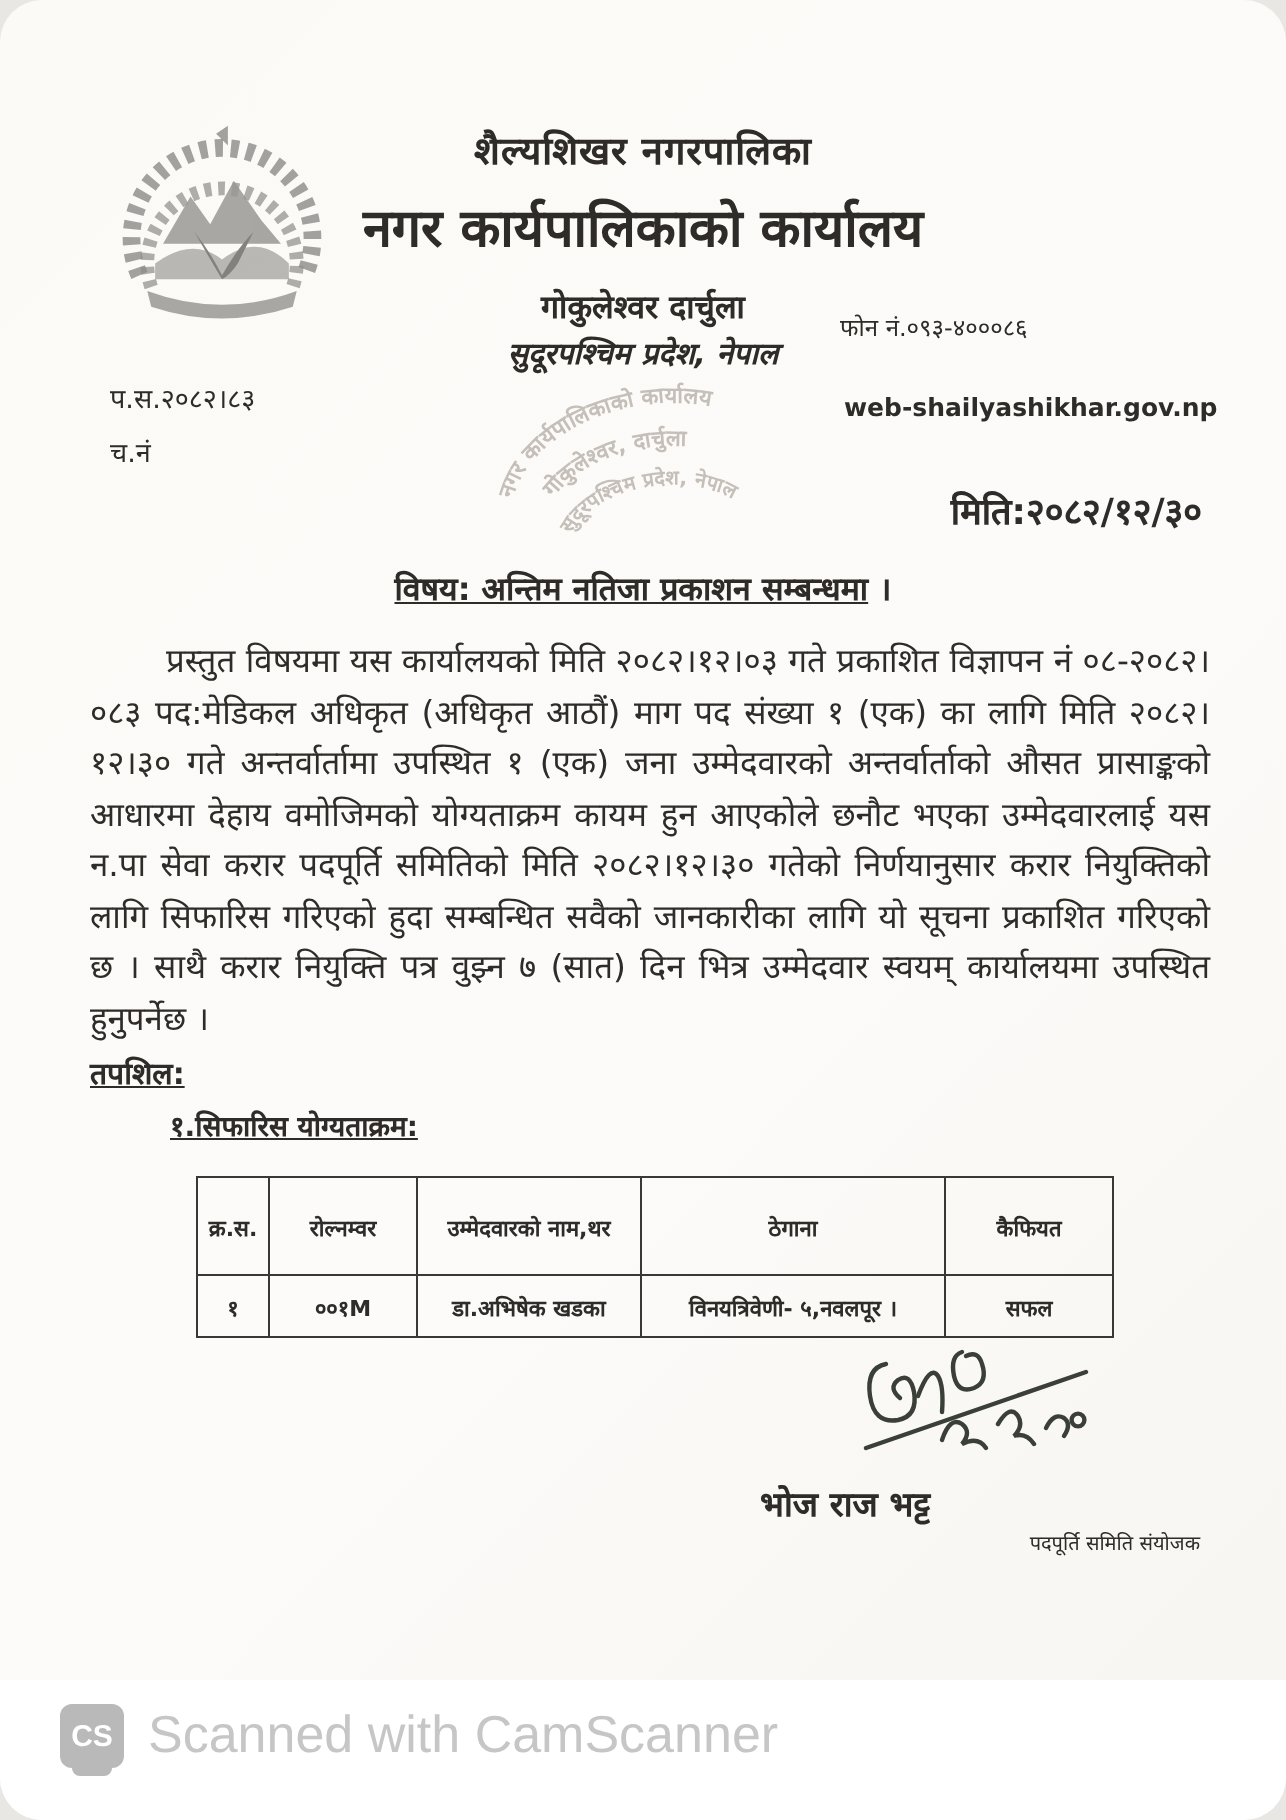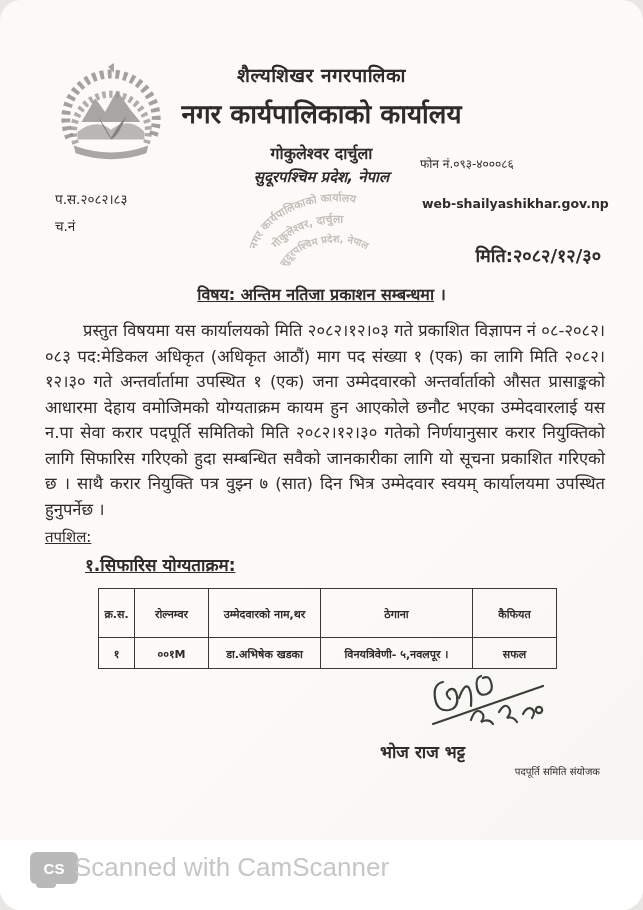--- a/index.html
+++ b/index.html
@@ -31,22 +31,22 @@
   .stamp{left:232px;top:178px;width:185px;height:95px;opacity:.65;transform:rotate(-7deg);}
   
   .subject-line{left:0;right:0;top:283px;font-size:16px;font-weight:bold;}
   .subject-line .u{text-decoration:underline;}
   
   .body-text{
     left:45px;width:560px;top:318px;
     font-size:16.5px;line-height:25.5px;
     text-align:justify;text-indent:38px;
   }
-  .tapasil{left:45px;top:526px;font-size:15px;font-weight:normal;text-decoration:underline;}
-  .list-heading{left:85px;top:553px;font-size:17px;font-weight:bold;text-decoration:underline;}
+  .tapasil{left:45px;top:526px;font-size:15px;font-weight:bold;text-decoration:underline;}
+  .list-heading{left:85px;top:553px;font-size:14px;font-weight:bold;text-decoration:underline;}
   
   table.result{
     position:absolute;left:98px;top:588px;width:458px;
     border-collapse:collapse;table-layout:fixed;
     font-size:11px;
   }
   table.result th,table.result td{
     border:1.6px solid #3a3734;
     text-align:center;vertical-align:middle;
     padding:2px 3px;
@@ -56,21 +56,21 @@
   table.result td{height:26px;}
   
   .sign-svg{left:425px;top:668px;width:130px;height:70px;}
   .sign-name{left:380px;top:740px;width:220px;font-size:17px;font-weight:bold;text-align:left;}
   .sign-title{left:380px;top:764px;width:220px;font-size:10px;text-align:right;}
   
   .emblem{left:52px;top:60px;width:118px;height:112px;}
   
   .footer{left:0;right:0;top:840px;height:70px;background:#ffffff;}
   .cs-badge{
-    position:absolute;left:30px;top:852px;width:48px;height:32px;
+    position:absolute;left:30px;top:852px;width:32px;height:32px;
     background:#b9b9b9;border-radius:6px;
     color:#ffffff;font-weight:bold;font-size:15px;
     display:flex;align-items:center;justify-content:center;
     font-family:"Liberation Sans",sans-serif;
   }
   .cs-badge::after{
     content:"";position:absolute;left:6px;bottom:-4px;width:20px;height:6px;
     background:#b9b9b9;border-radius:0 0 4px 4px;
   }
   .cs-text{

